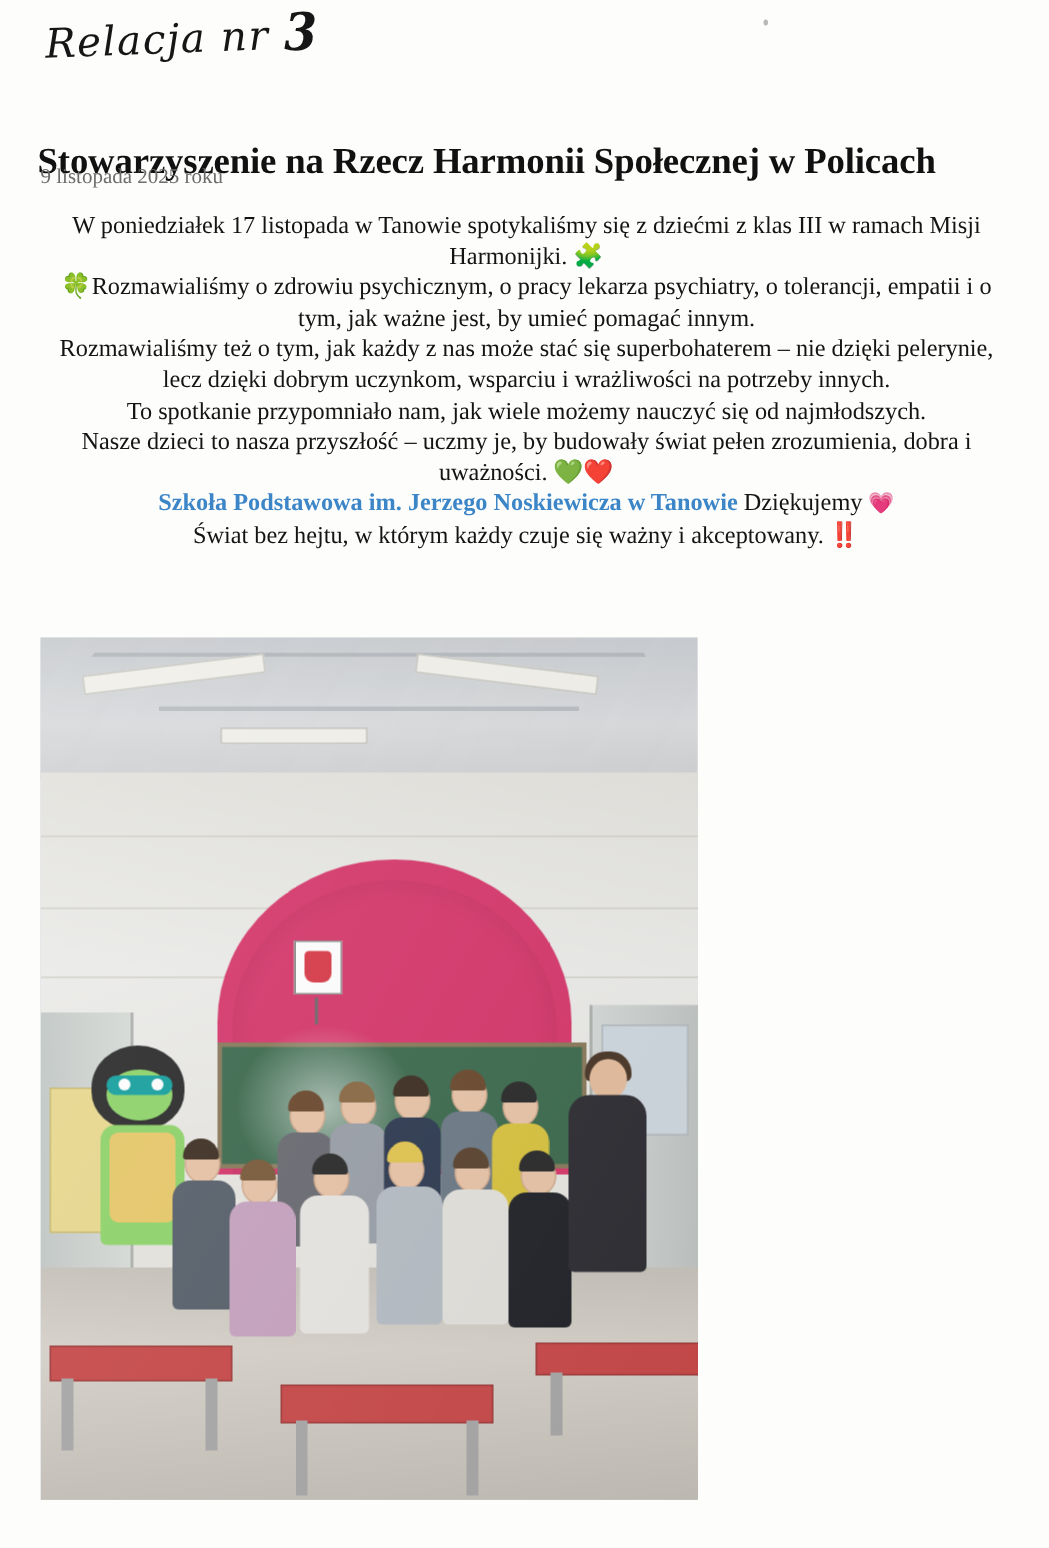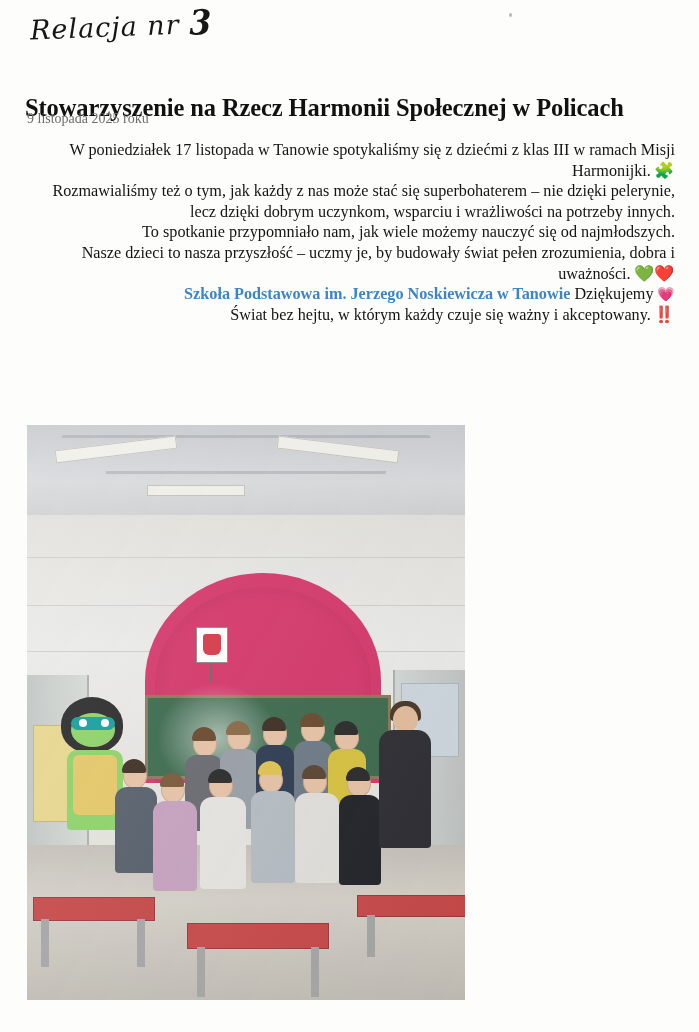--- a/index.html
+++ b/index.html
@@ -71,21 +71,21 @@
   }
   .body-text {
     position: absolute;
     left: 27px;
     top: 140px;
     width: 648px;
     font-family: "Liberation Serif", serif;
     font-size: 16.2px;
     line-height: 20.6px;
     color: #141414;
-    text-align: right;
+    text-align: center;
   }
   .body-text p {
     margin: 0 0 0 0;
   }
   .emoji {
     font-family: "DejaVu Sans", sans-serif;
     font-size: 14px;
   }
   .school-link {
     color: #3c86c8;
@@ -261,20 +261,21 @@
   </div>
 
   <div class="speck"></div>
 
   <h1 class="title">Stowarzyszenie na Rzecz Harmonii Społecznej w Policach</h1>
 
   <div class="subtitle">9 listopada 2025 roku</div>
 
   <div class="body-text">
     <p>W poniedziałek 17 listopada w Tanowie spotykaliśmy się z dziećmi z klas III w ramach Misji Harmonijki. 🧩</p>
+    <p>🍀Rozmawialiśmy o zdrowiu psychicznym, o pracy lekarza psychiatry, o tolerancji, empatii i o tym, jak ważne jest, by umieć pomagać innym.</p>
     <p>Rozmawialiśmy też o tym, jak każdy z nas może stać się superbohaterem – nie dzięki pelerynie, lecz dzięki dobrym uczynkom, wsparciu i wrażliwości na potrzeby innych.</p>
     <p>To spotkanie przypomniało nam, jak wiele możemy nauczyć się od najmłodszych.</p>
     <p>Nasze dzieci to nasza przyszłość – uczmy je, by budowały świat pełen zrozumienia, dobra i uważności. 💚❤️</p>
     <p>
       <span class="school-link">Szkoła Podstawowa im. Jerzego Noskiewicza w Tanowie</span>
       <span>Dziękujemy</span>
       <span class="emoji">💗</span>
     </p>
     <p>Świat bez hejtu, w którym każdy czuje się ważny i akceptowany. ‼️</p>
   </div>

